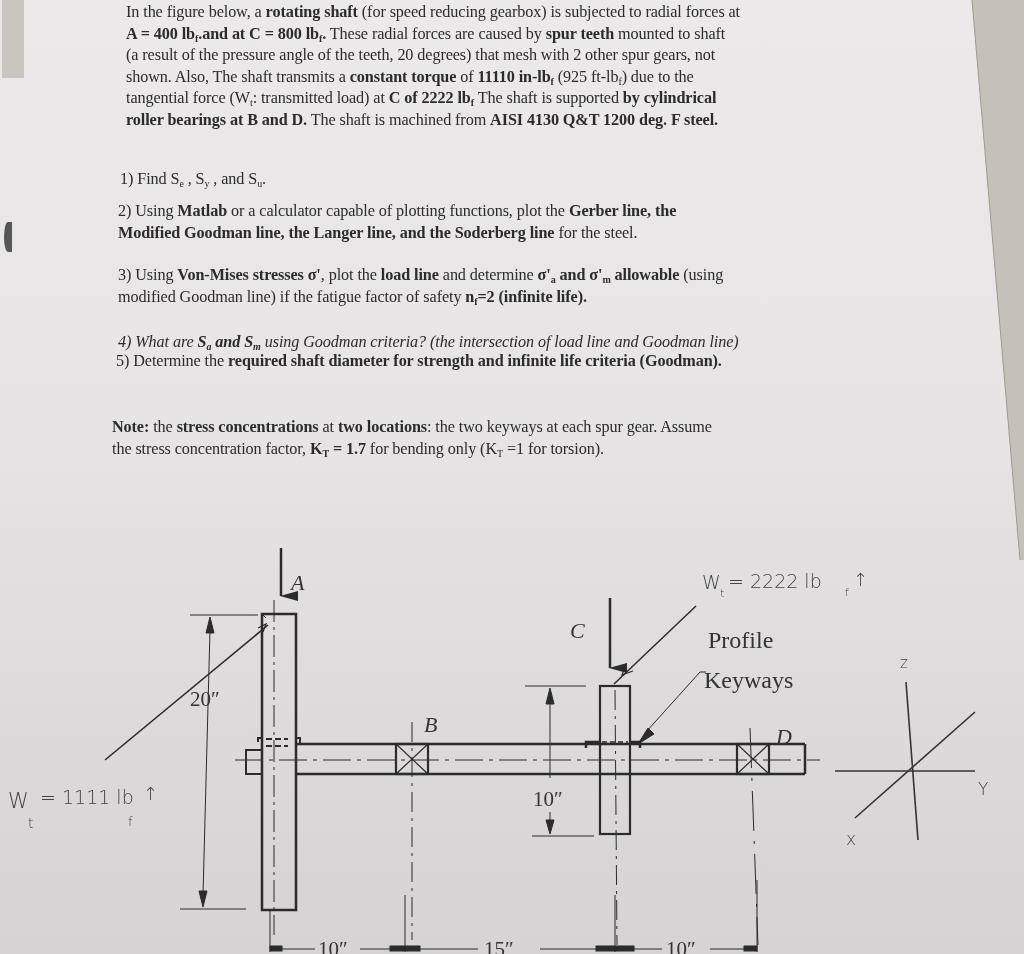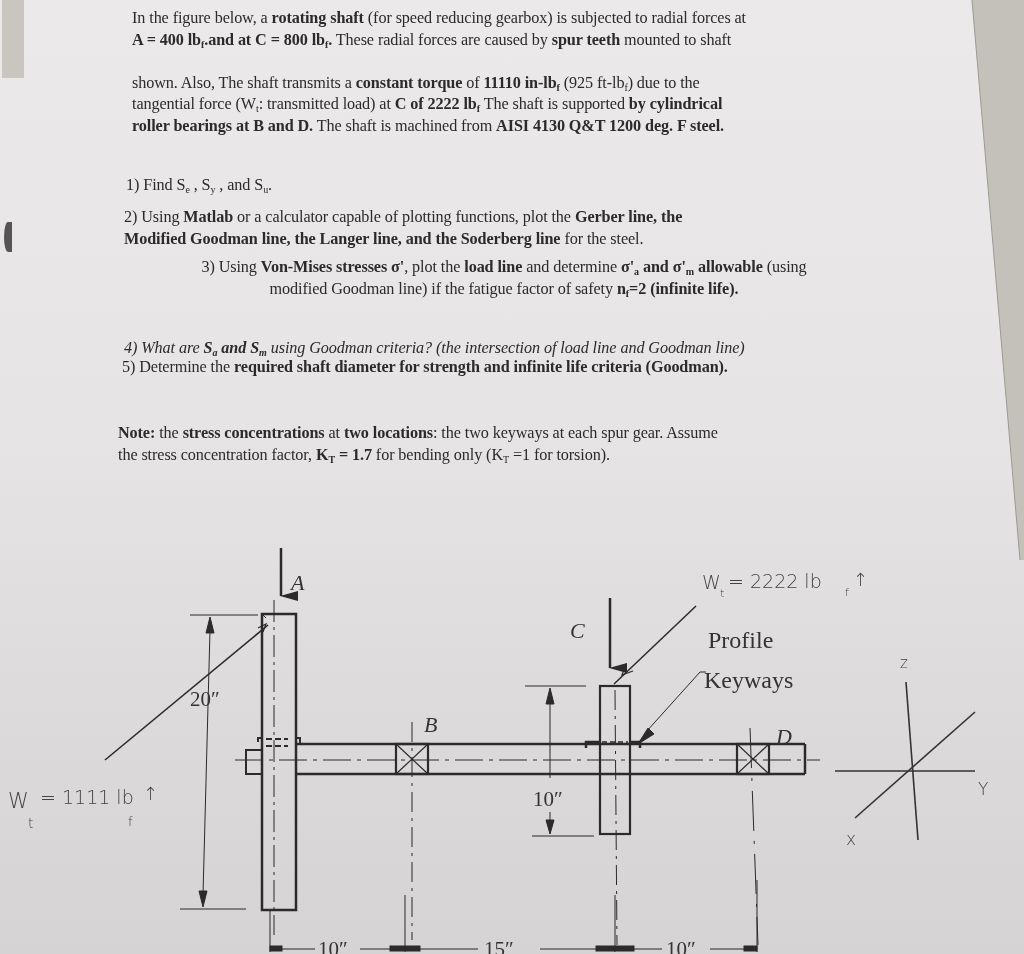--- a/index.html
+++ b/index.html
@@ -22,26 +22,26 @@
   }
   .left-mark {
     position: absolute; left: 4px; top: 222px; width: 8px; height: 30px;
     border-radius: 50% 0 0 50%; background: #555;
   }
   .text-block {
     position: absolute; left: 108px; top: 0; width: 760px;
     font-size: 16.2px; line-height: 21.5px; color: #2b2b2b;
     letter-spacing: -0.1px;
   }
-  .para { margin: 6px; }
+  .para { margin: 0; }
   .p-intro { position: absolute; left: 18px; top: 2px; width: 740px; }
   .q { position: absolute; width: 760px; }
   .q1 { left: 12px; top: 169px; font-family: Liberation Serif, serif; }
   .q2 { left: 10px; top: 201px; }
-  .q3 { left: 10px; top: 251px; text-align: center; }
+  .q3 { left: 10px; top: 265px; }
   .q4 { left: 10px; top: 332px; font-style: italic; }
   .q5 { left: 8px; top: 351px; }
   .note { left: 4px; top: 417px; }
   b { font-weight: bold; }
   sub { font-size: 10px; vertical-align: -3px; line-height: 0; }
   .diagram { position: absolute; left: 0; top: 540px; width: 1024px; height: 414px; }
   .diagram svg { width: 1024px; height: 414px; display: block; }
   .lbl { font-family: "Liberation Serif", serif; fill: #333; }
   .lbl-i { font-style: italic; }
   .hand { font-family: "DejaVu Sans", sans-serif; fill: #444; font-weight: 300; }
@@ -56,21 +56,21 @@
   <line x1="972" y1="0" x2="1020" y2="560" stroke="#9d9a94" stroke-width="1"></line>
 </svg>
 <div class="desk-topleft"></div>
 <div class="left-mark"></div>
 
 <div class="text-block">
 
   <p class="para p-intro">
     <span>In the figure below, a </span><b>rotating shaft</b><span> (for speed reducing gearbox) is subjected to radial forces at</span><br>
     <b><span>A = 400 lb</span><sub>f</sub><span>.and at C = 800 lb</span><sub>f</sub><span>.</span></b><span> These radial forces are caused by </span><b>spur teeth</b><span> mounted to shaft</span><br>
-    <br>
+    <span>(a result of the pressure angle of the teeth, 20 degrees) that mesh with 2 other spur gears, not</span><br>
     <span>shown. Also, The shaft transmits a </span><b>constant torque</b><span> of </span><b><span>11110 in-lb</span><sub>f</sub></b><span> (925 ft-lb</span><sub>f</sub><span>) due to the</span><br>
     <span>tangential force (W</span><sub>t</sub><span>: transmitted load) at </span><b><span>C of 2222 lb</span><sub>f</sub></b><span> The shaft is supported </span><b>by cylindrical</b><br>
     <b>roller bearings at B and D.</b><span>  The shaft is machined from </span><b>AISI 4130 Q&amp;T 1200 deg. F steel.</b>
   </p>
 
   <p class="para q q1">
     <span>1) Find S</span><sub>e</sub><span> , S</span><sub>y</sub><span> , and S</span><sub>u</sub><span>.</span>
   </p>
 
   <p class="para q q2">

